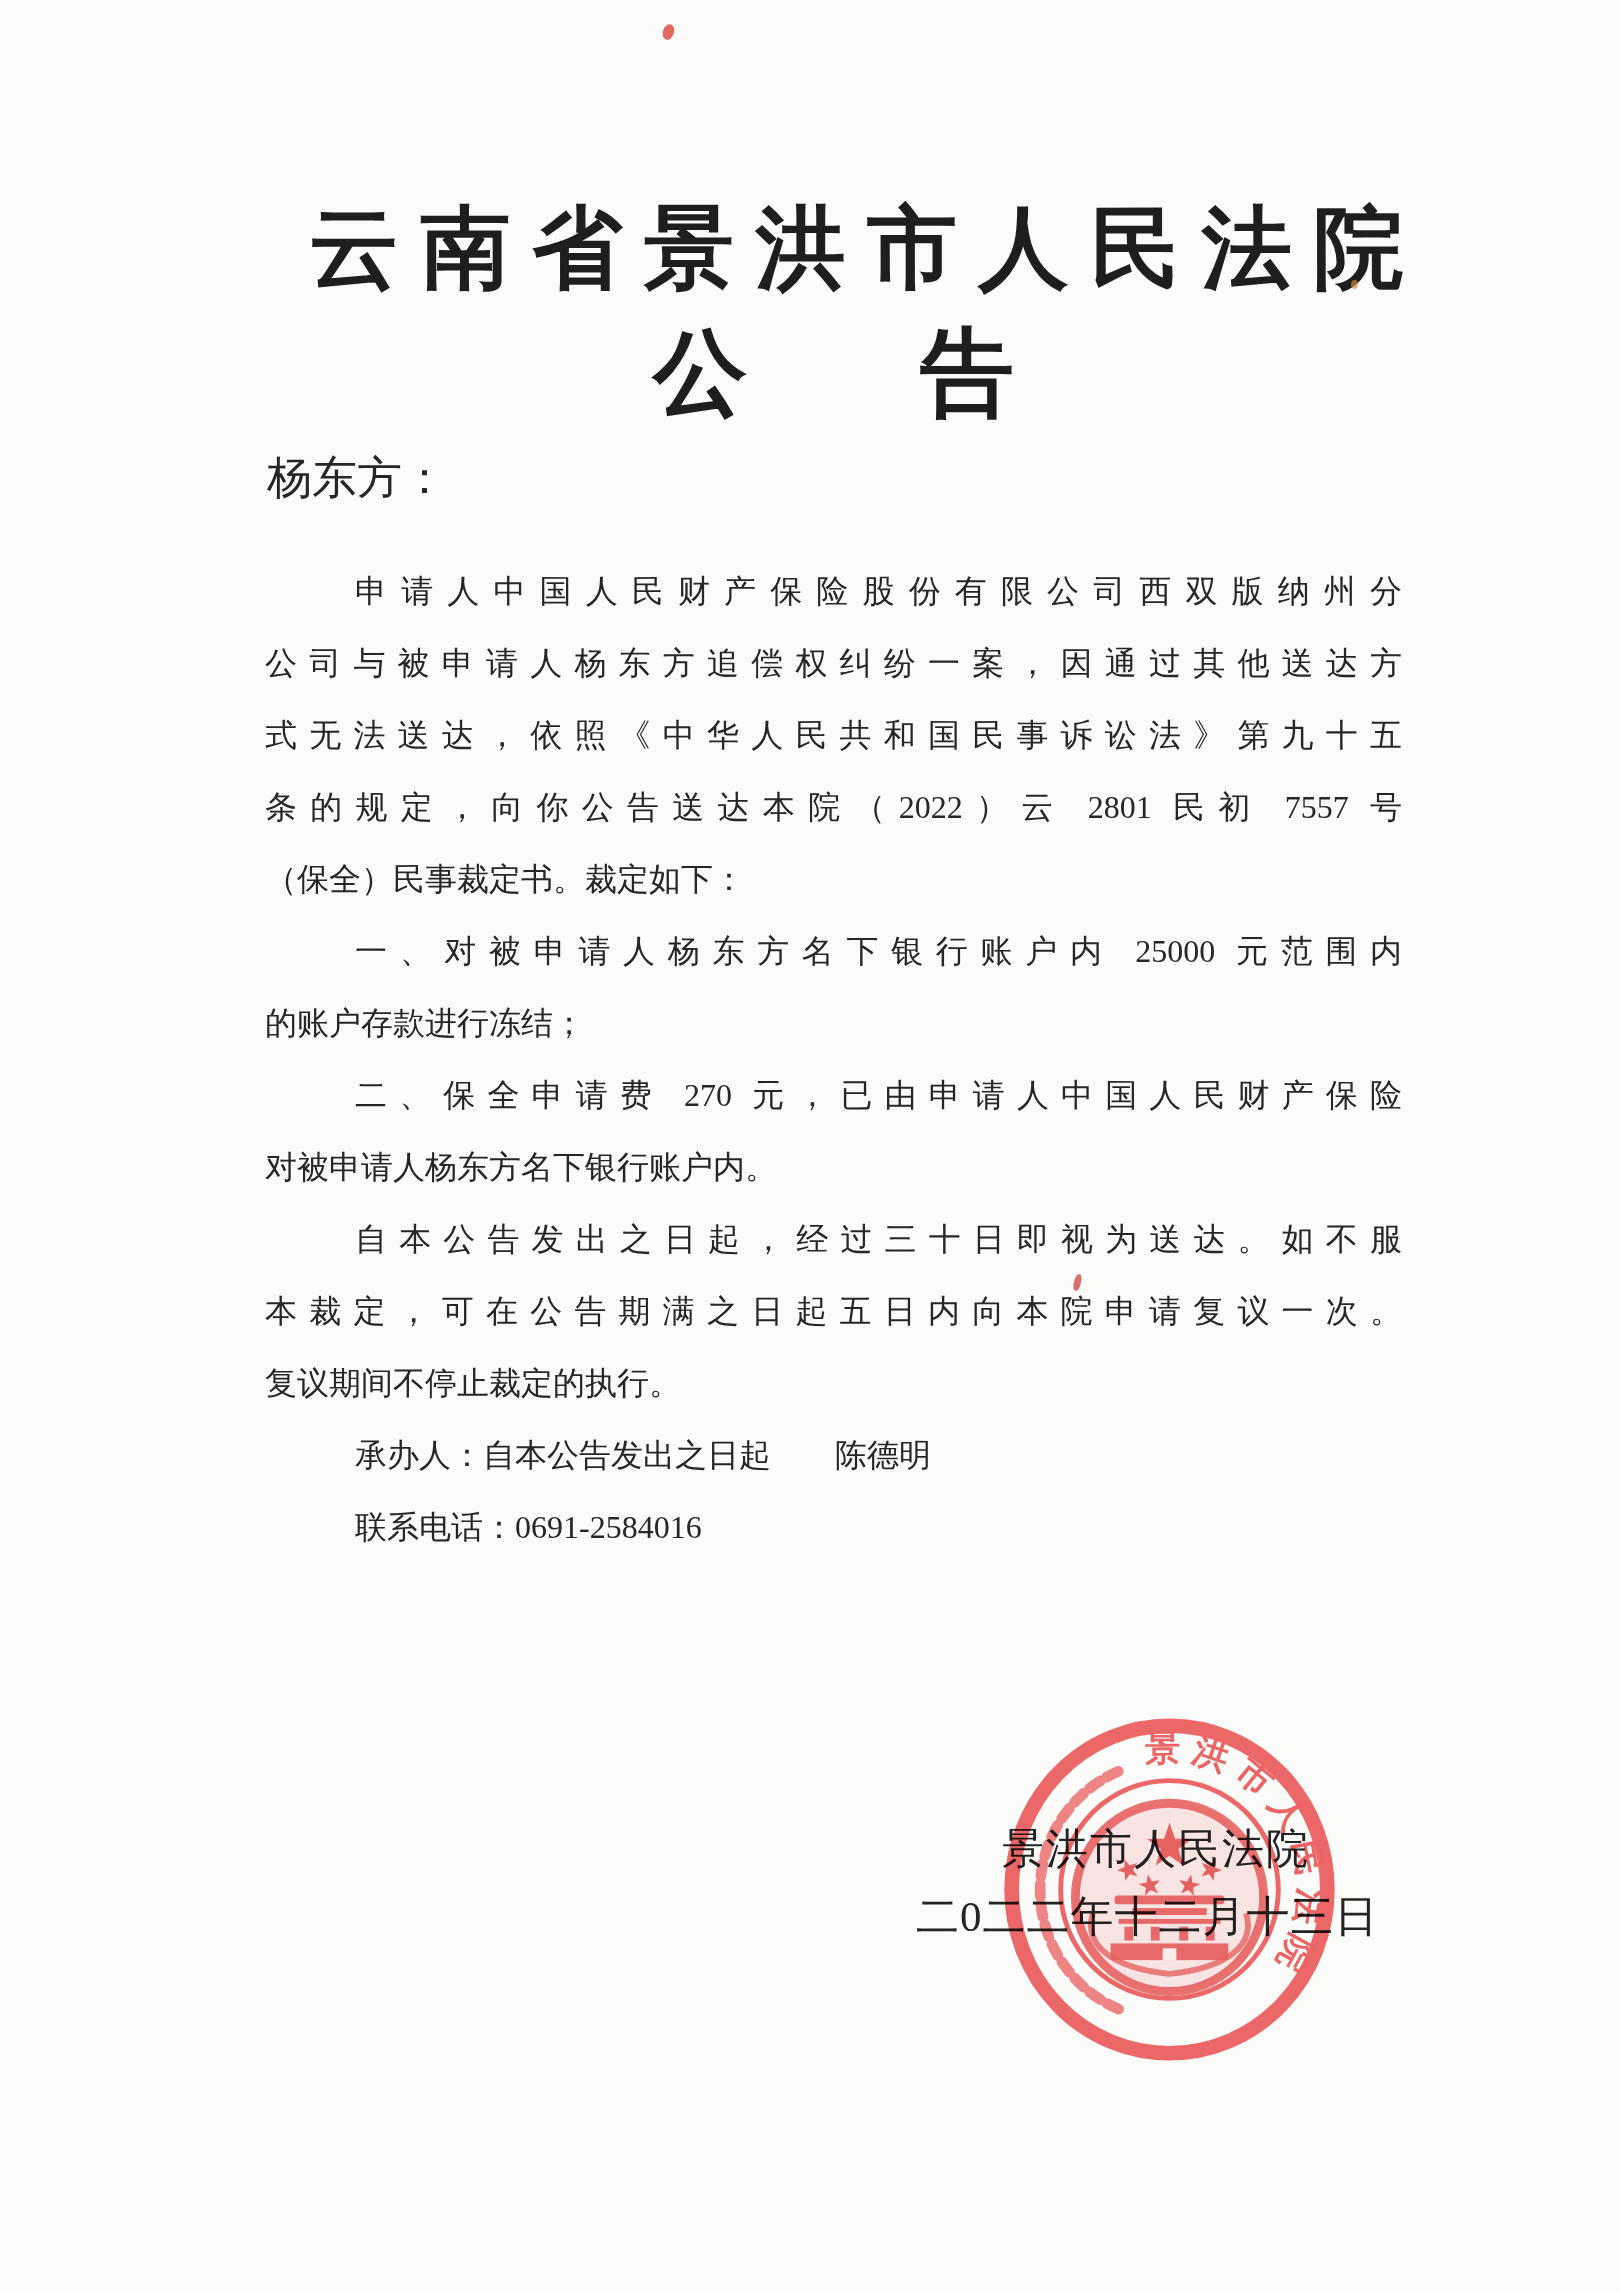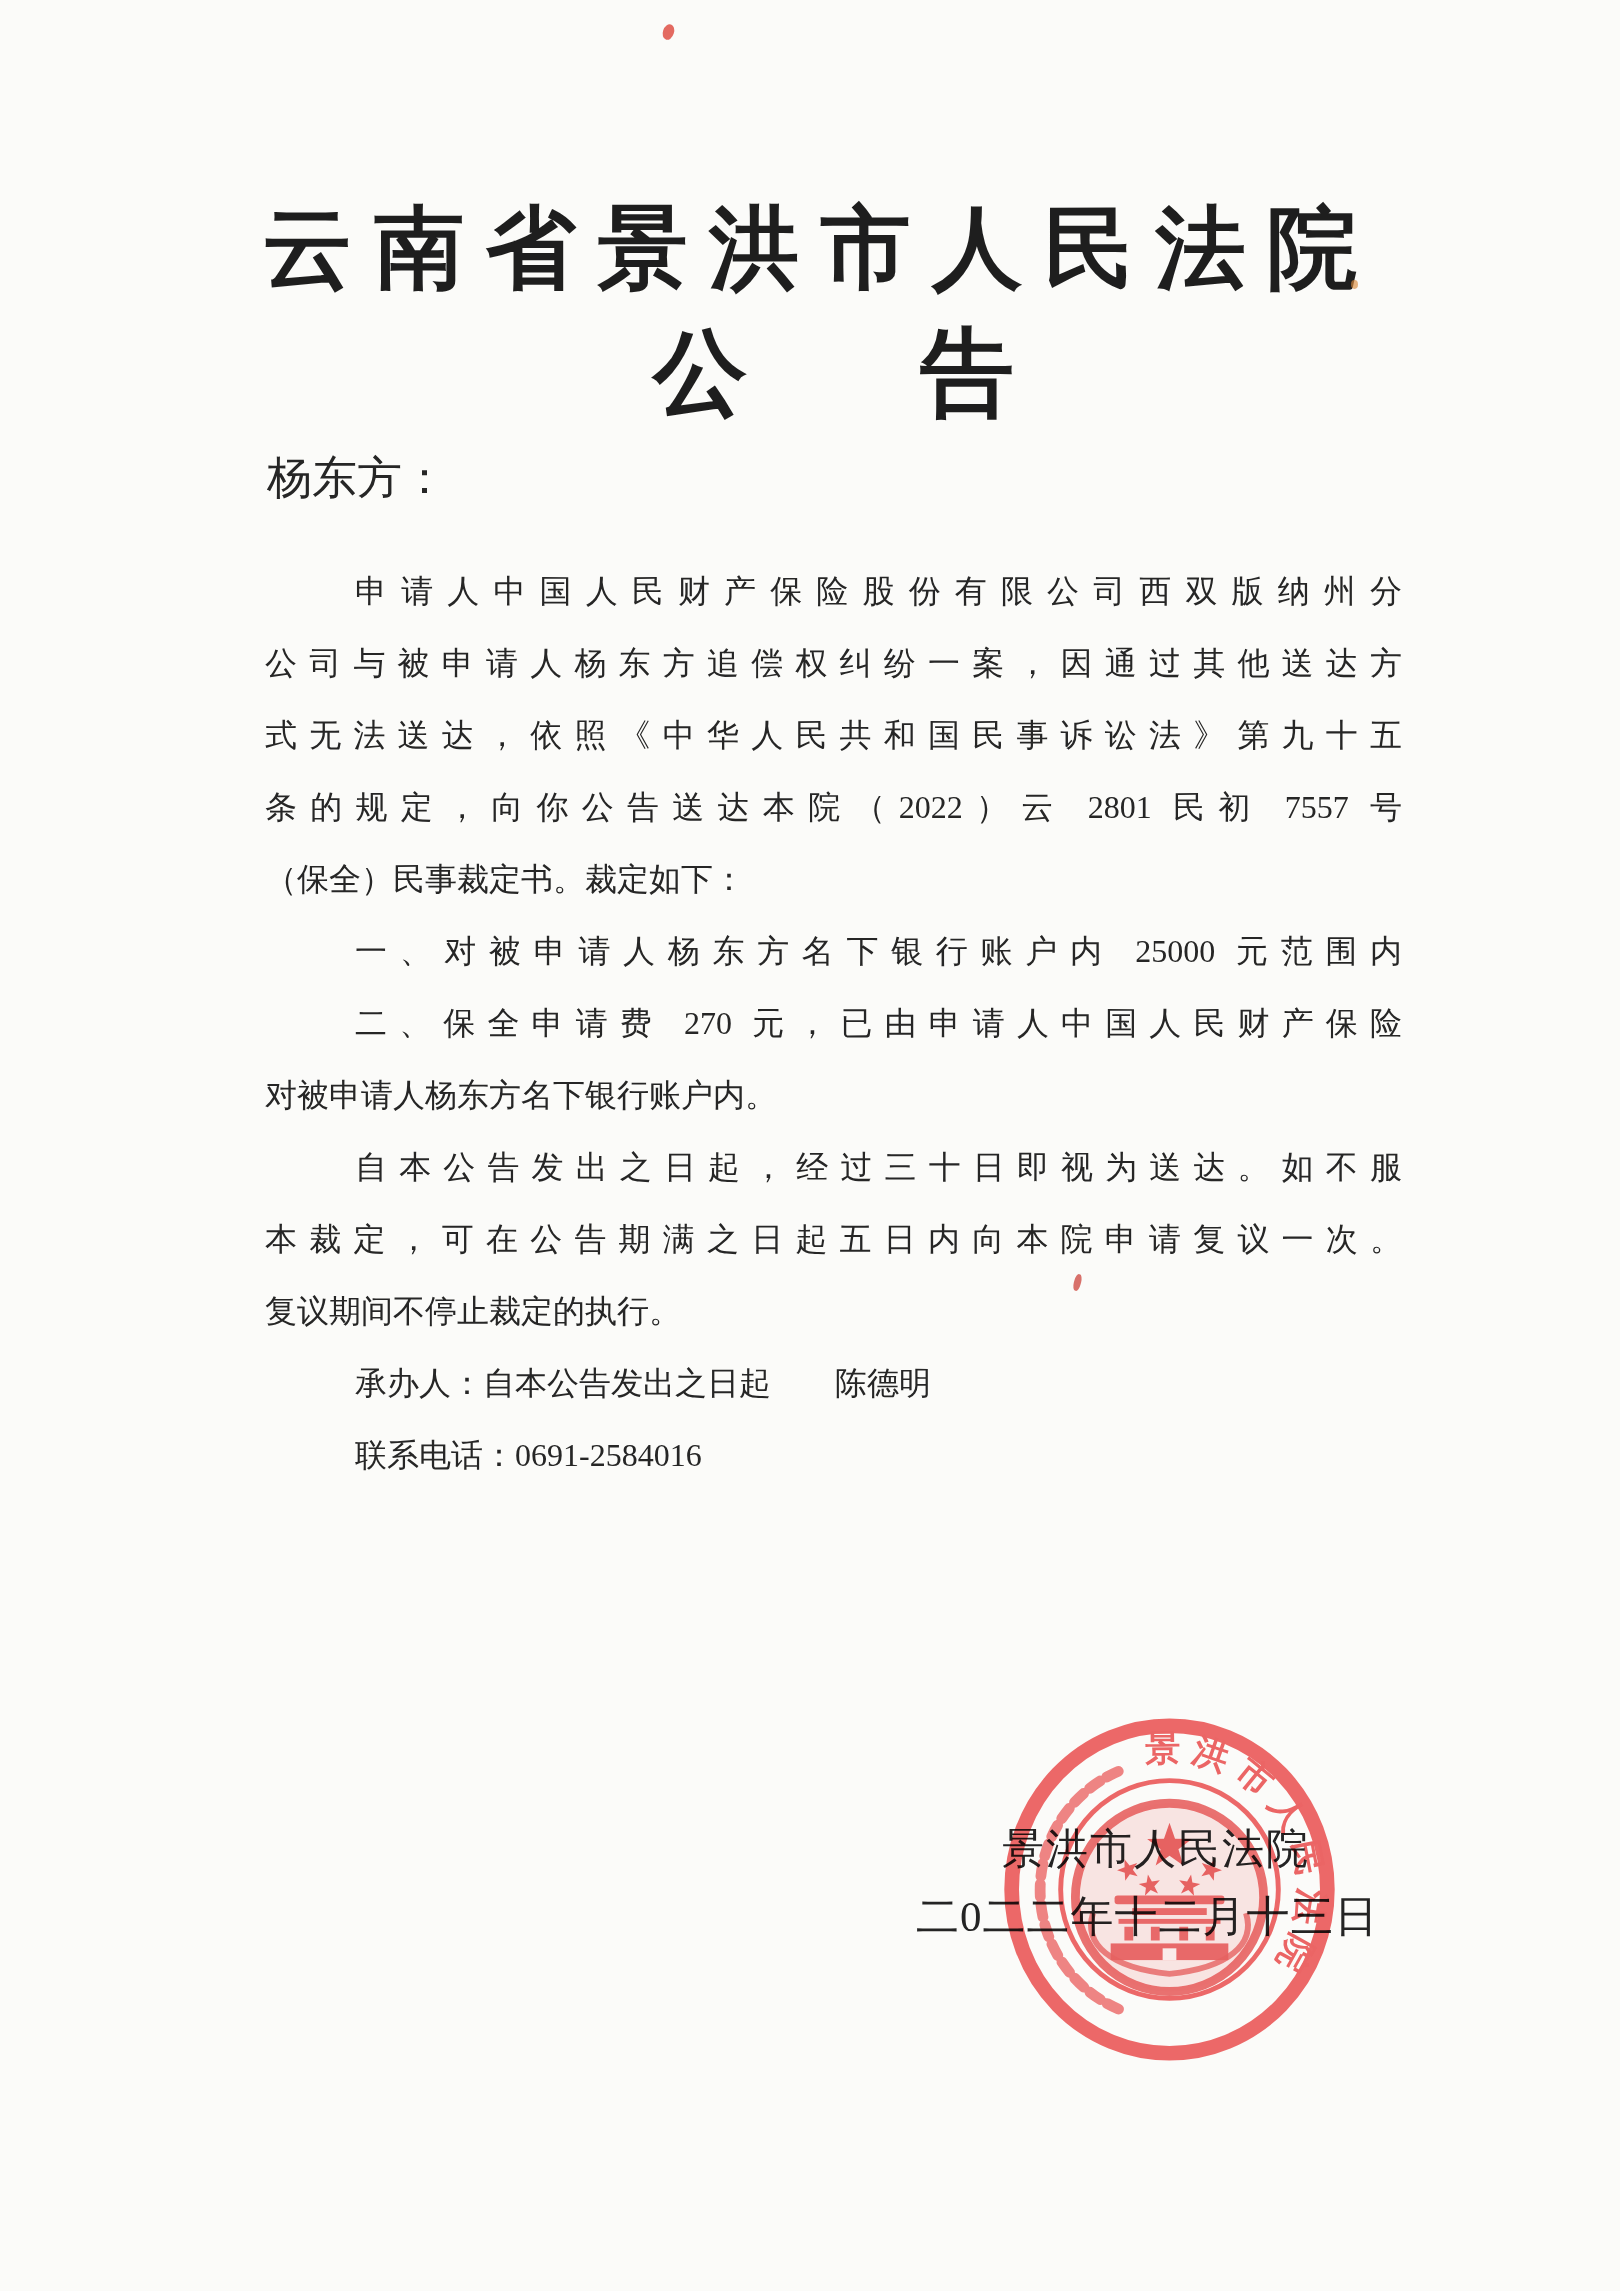--- a/index.html
+++ b/index.html
@@ -2,21 +2,21 @@
 <html><head>
 <meta charset="utf-8">
 <style>
   html,body{margin:0;padding:0;background:#e8e8e8;}
   .page{
     position:relative;width:1620px;height:2292px;background:#fbfbf9;
     overflow:hidden;margin:0 auto;
     font-family:"Liberation Serif","DejaVu Serif",serif;color:#262626;
   }
   .title1{
-    position:absolute;left:241px;top:188px;width:1184px;text-align:left;
+    position:absolute;left:241px;top:188px;width:1184px;text-align:right;
     font-size:90px;font-weight:600;letter-spacing:21.6px;padding-left:21.6px;
     box-sizing:border-box;white-space:nowrap;color:#1e1e1e;
   }
   .title2{
     position:absolute;left:265px;top:310px;width:1137px;display:flex;
     justify-content:center;gap:173px;font-size:94px;font-weight:600;color:#1e1e1e;
   }
   .salutation{position:absolute;left:267px;top:449px;font-size:45px;line-height:59px;}
   .body-block{position:absolute;left:265px;top:555px;width:1137px;font-size:32px;}
   .line{height:72px;line-height:72px;white-space:nowrap;overflow:visible;}
@@ -44,20 +44,21 @@
 
   <div class="salutation">杨东方：</div>
 
   <div class="body-block">
       <div class="line indent fill">申请人中国人民财产保险股份有限公司西双版纳州分</div>
       <div class="line fill">公司与被申请人杨东方追偿权纠纷一案，因通过其他送达方</div>
       <div class="line fill">式无法送达，依照《中华人民共和国民事诉讼法》第九十五</div>
       <div class="line fill">条的规定，向你公告送达本院（2022）云 2801 民初 7557 号</div>
       <div class="line">（保全）民事裁定书。裁定如下：</div>
       <div class="line indent fill">一、对被申请人杨东方名下银行账户内 25000 元范围内</div>
+      <div class="line">的账户存款进行冻结；</div>
       <div class="line indent fill">二、保全申请费 270 元，已由申请人中国人民财产保险</div>
       <div class="line">对被申请人杨东方名下银行账户内。</div>
       <div class="line indent fill">自本公告发出之日起，经过三十日即视为送达。如不服</div>
       <div class="line fill">本裁定，可在公告期满之日起五日内向本院申请复议一次。</div>
       <div class="line">复议期间不停止裁定的执行。</div>
       <div class="line indent">承办人：自本公告发出之日起　　陈德明</div>
       <div class="line indent">联系电话：0691-2584016</div>
     </div>
 
   <div class="sig-court">景洪市人民法院</div>

